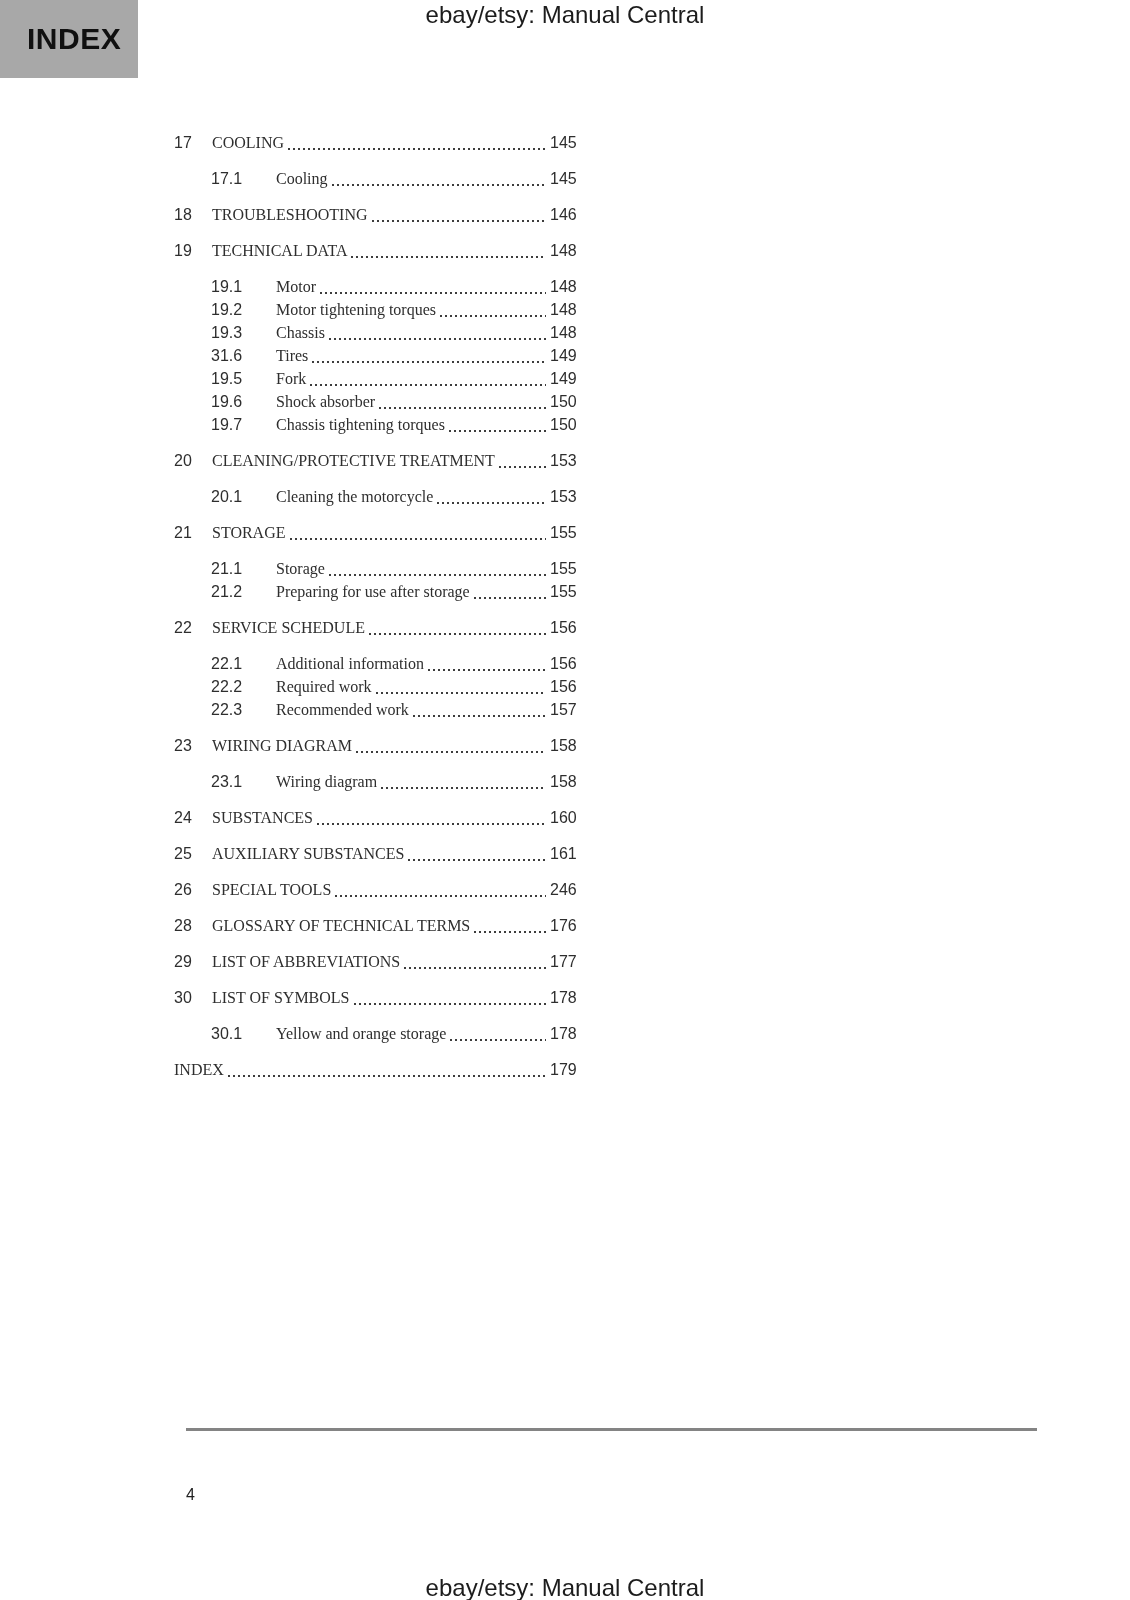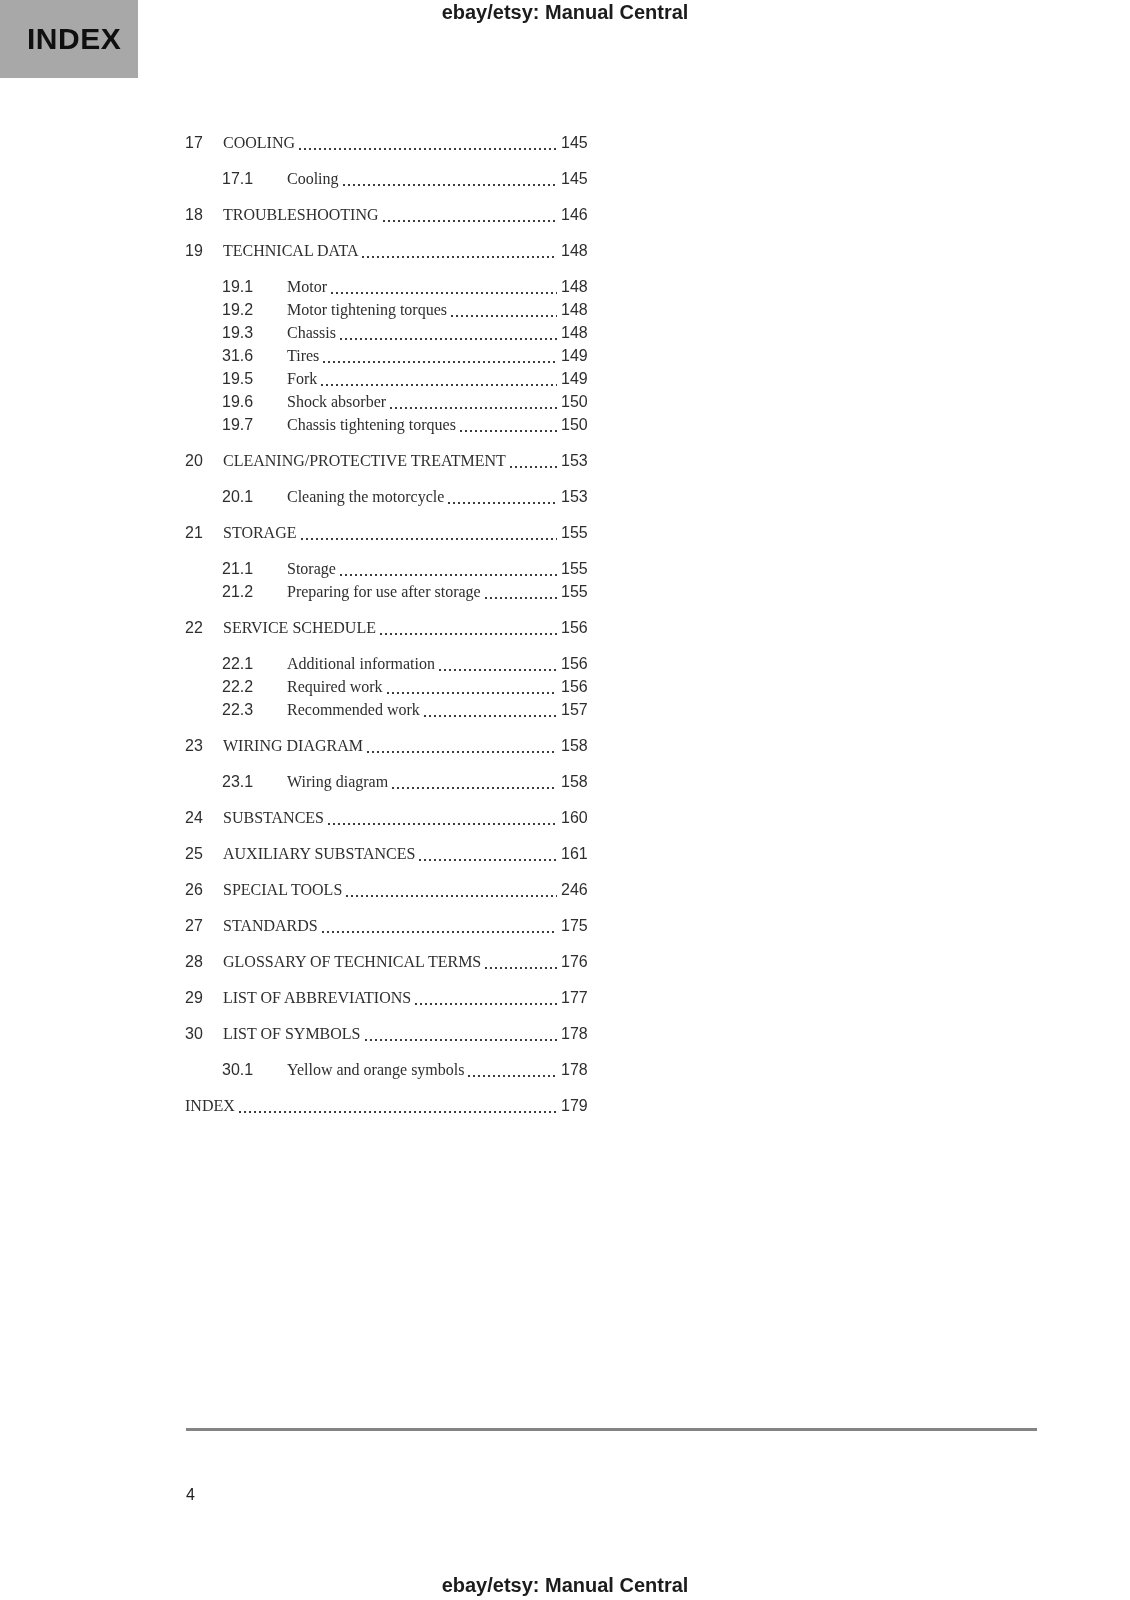--- a/index.html
+++ b/index.html
@@ -34,30 +34,30 @@
     font-weight: bold;
     color: #101010;
     letter-spacing: 0.5px;
   }
   
   .running-title {
     position: absolute;
     left: 0;
     width: 100%;
     text-align: center;
-    font-size: 20px;
-    font-weight: 700;
+    font-size: 24px;
+    font-weight: 400;
     color: #1c1c1c;
   }
   .running-title.top { top: 1px; }
   .running-title.bottom { top: 1574px; }
   
   .toc {
     position: absolute;
-    left: 185px;
+    left: 174px;
     top: 131px;
     width: 410px;
   }
   .row {
     display: flex;
     align-items: baseline;
     line-height: 23px;
     font-size: 16px;
     color: #2e2e2e;
     white-space: nowrap;
@@ -256,46 +256,40 @@
     <span class="leader"></span>
     <span class="pagenum">161</span>
   </div>
       <div class="row l1 gap">
     <span class="num">26</span>
     <span class="title">SPECIAL TOOLS</span>
     <span class="leader"></span>
     <span class="pagenum">246</span>
   </div>
       <div class="row l1 gap">
-    <span class="num">27</span>
-    <span class="title">STANDARDS</span>
-    <span class="leader"></span>
-    <span class="pagenum">175</span>
-  </div>
-      <div class="row l1 gap">
     <span class="num">28</span>
     <span class="title">GLOSSARY OF TECHNICAL TERMS</span>
     <span class="leader"></span>
     <span class="pagenum">176</span>
   </div>
       <div class="row l1 gap">
     <span class="num">29</span>
     <span class="title">LIST OF ABBREVIATIONS</span>
     <span class="leader"></span>
     <span class="pagenum">177</span>
   </div>
       <div class="row l1 gap">
     <span class="num">30</span>
     <span class="title">LIST OF SYMBOLS</span>
     <span class="leader"></span>
     <span class="pagenum">178</span>
   </div>
       <div class="row l2 gap">
     <span class="num">30.1</span>
-    <span class="title">Yellow and orange symbols</span>
+    <span class="title">Yellow and orange storage</span>
     <span class="leader"></span>
     <span class="pagenum">178</span>
   </div>
       <div class="row l0 gap">
 
     <span class="title">INDEX</span>
     <span class="leader"></span>
     <span class="pagenum">179</span>
   </div>
     </div>

